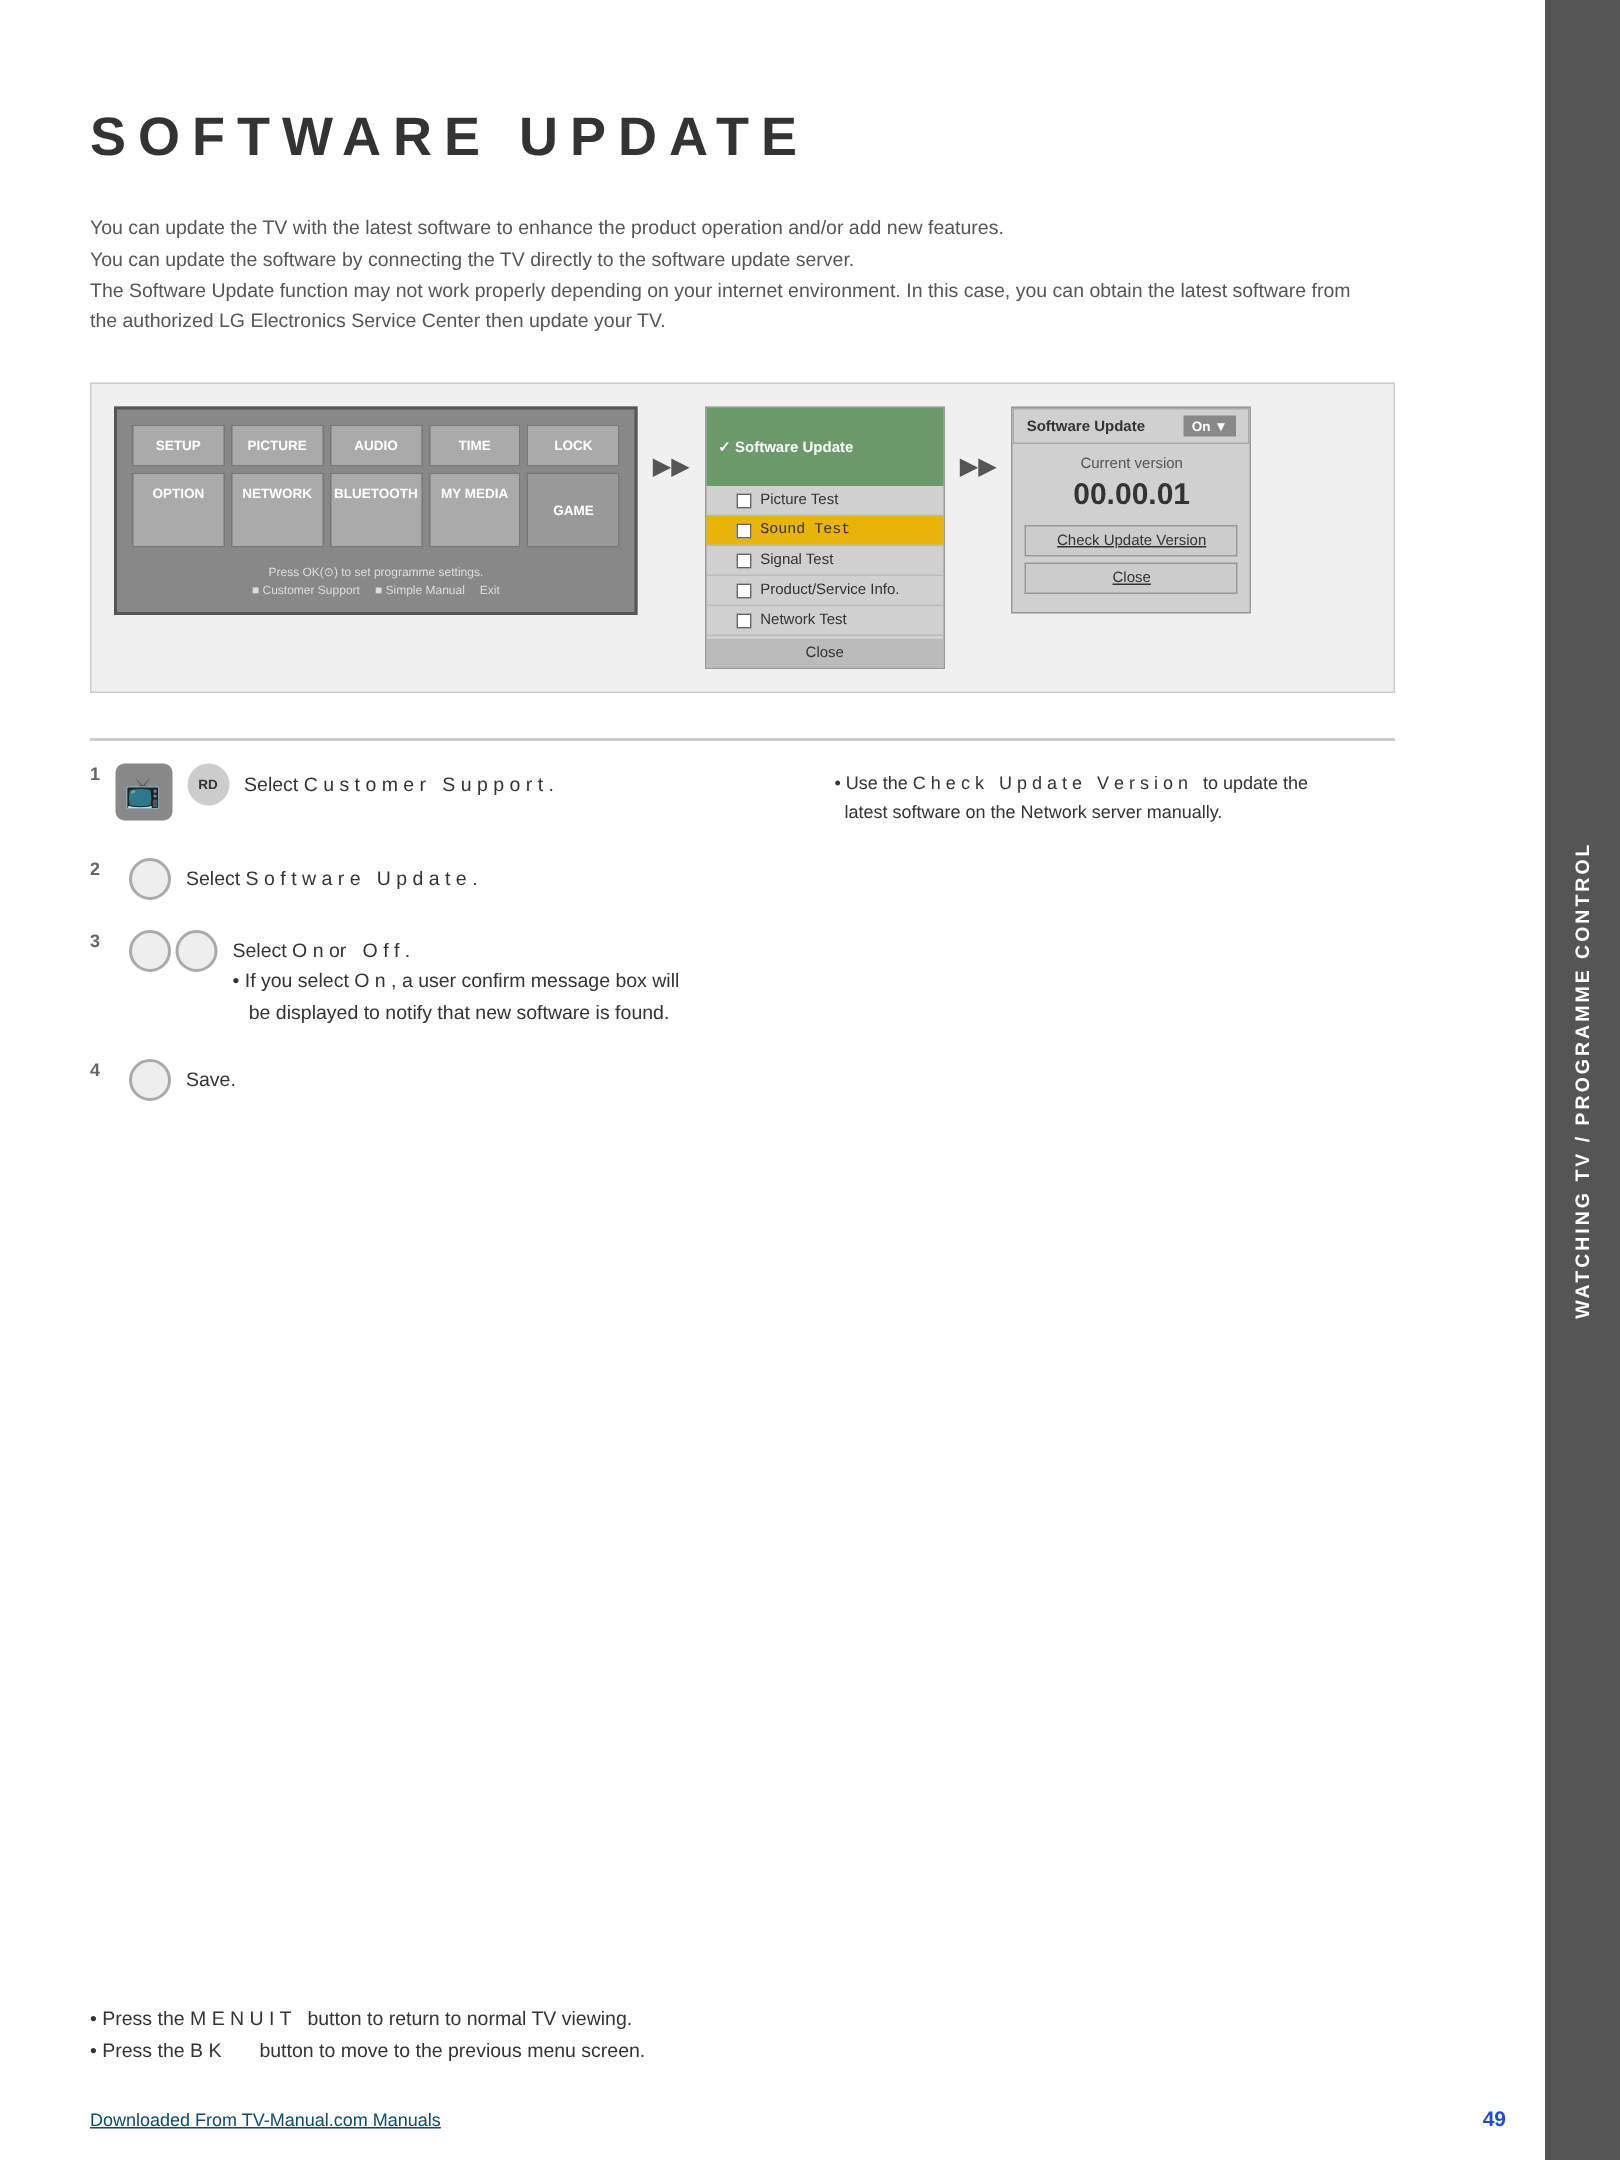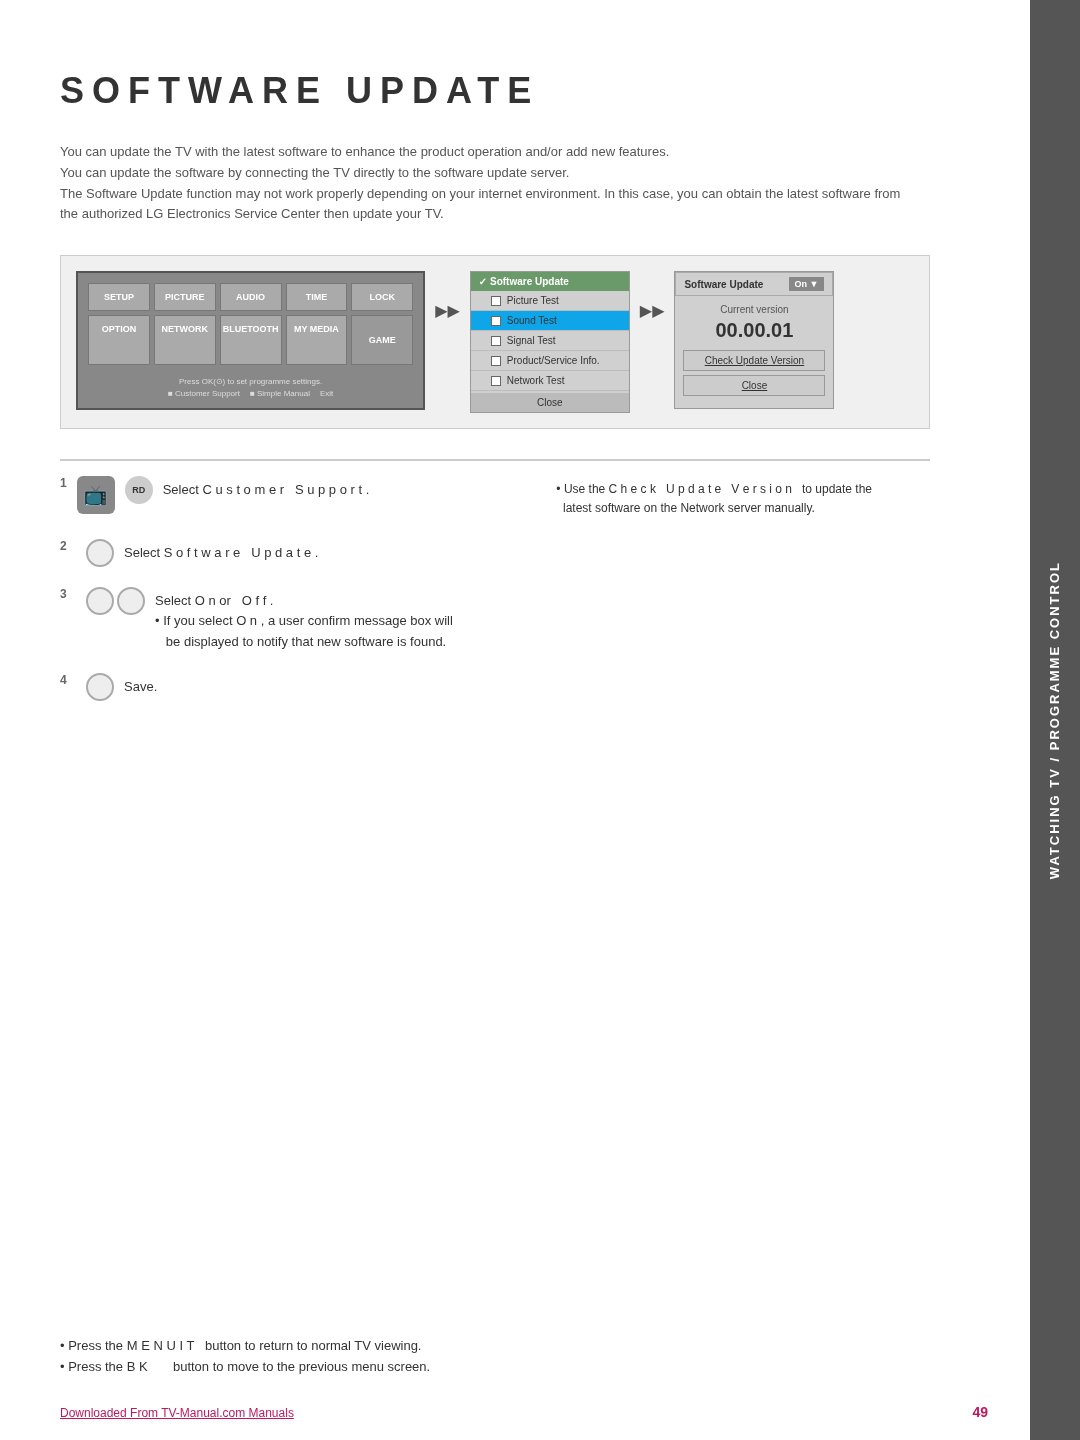--- a/index.html
+++ b/index.html
@@ -135,36 +135,37 @@
       background: #d0d0d0;
       border: 1px solid #999;
       min-width: 160px;
       padding: 0;
     }
 
     .dropdown-header {
       background: #6a9a6a;
       color: white;
       font-size: 10px;
-      padding: 4px 8px;
+      padding: 20px 8px;
       font-weight: bold;
     }
 
     .dropdown-item {
       display: flex;
       align-items: center;
       gap: 6px;
       padding: 4px 20px;
       font-size: 10px;
       color: #333;
       border-bottom: 1px solid #bbb;
     }
 
     .dropdown-item.selected {
-      background: #0ea5e9;
+      background: #eab308;
+      font-family: Liberation Mono, monospace;
     }
 
     .dropdown-item-checkbox {
       width: 10px;
       height: 10px;
       border: 1px solid #666;
       background: white;
       display: inline-block;
       flex-shrink: 0;
     }
@@ -288,30 +289,30 @@
       display: flex;
       align-items: baseline;
       gap: 6px;
     }
 
     .footer-link {
       position: absolute;
       bottom: 20px;
       left: 60px;
       font-size: 12px;
-      color: #be185d;
+      color: #0c4a6e;
       text-decoration: underline;
     }
 
     .page-number {
       position: absolute;
       bottom: 20px;
-      right: 92px;
+      right: 76px;
       font-size: 14px;
-      color: #be185d;
+      color: #1d4ed8;
       font-weight: bold;
     }
 
     .step1-content {
       display: flex;
       gap: 20px;
       flex: 1;
     }
   </style>
 </head>

